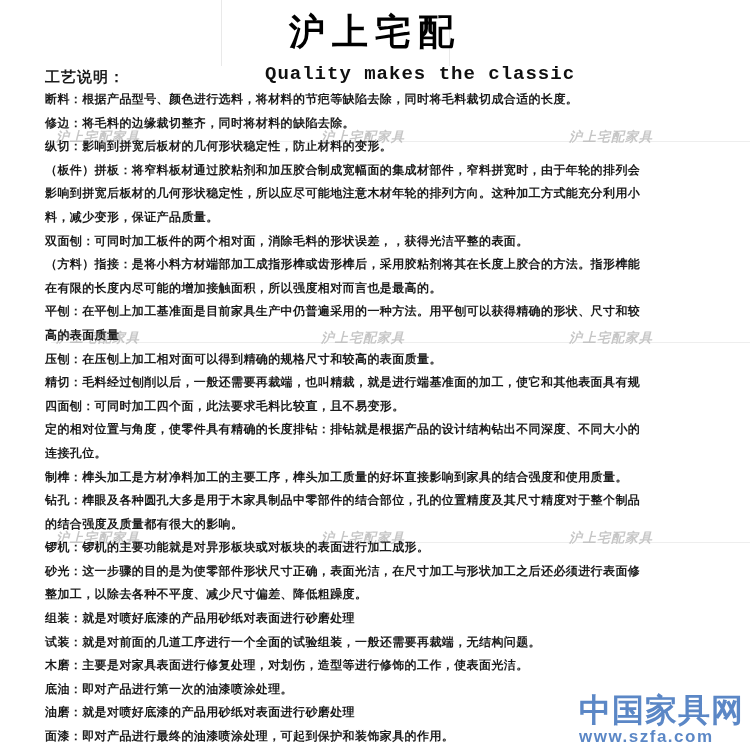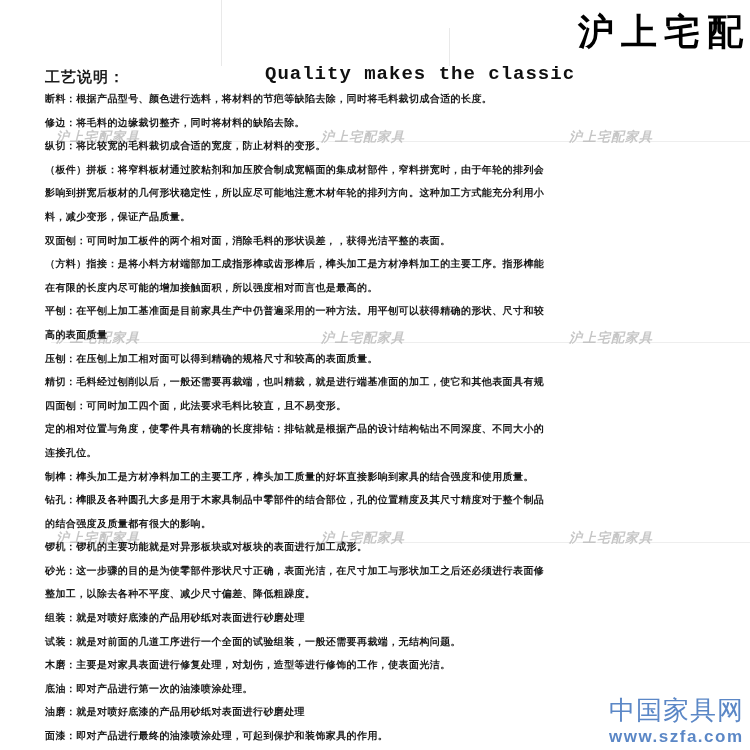--- a/index.html
+++ b/index.html
@@ -5,52 +5,52 @@
   html,body{margin:0;padding:0;background:#fff;}
   .page{
     position:relative;width:750px;height:750px;background:#ffffff;
     overflow:hidden;font-family:"Liberation Sans",sans-serif;
   }
   .scanline{position:absolute;width:1px;background:#e9e9e9;}
   .v1{left:221px;top:0;height:66px;}
   .v2{left:449px;top:28px;height:38px;}
   .title{
     position:absolute;top:8px;left:0;width:750px;margin:0;
-    text-align:right;font-size:36px;font-weight:900;color:#000;
+    text-align:center;font-size:36px;font-weight:900;color:#000;
     letter-spacing:7px;font-family:"Liberation Sans",sans-serif;
   }
   .process-label{
     position:absolute;top:68px;left:45px;
     font-size:15px;font-weight:700;color:#1b1b1b;letter-spacing:1px;
   }
   .subtitle{
     position:absolute;top:63px;left:241px;
     font-family:"Liberation Mono",monospace;
     font-size:19px;font-weight:700;color:#101010;letter-spacing:1px;margin-left:24px;
   }
   .content{position:absolute;top:88px;left:45px;width:672px;}
   .line{
     height:23.6px;line-height:23.6px;white-space:nowrap;
-    font-size:10px;font-weight:600;color:#1b1b1b;letter-spacing:0.4px;font-family:Liberation Mono, monospace;
+    font-size:12px;font-weight:600;color:#1b1b1b;letter-spacing:0.4px;
   }
   .wm-row{position:absolute;left:0;width:750px;height:16px;margin-left:11px;}
   .wm-row .wm-underline{
     position:absolute;top:13px;left:40px;right:0;height:1px;background:#eeeeee;
   }
   .wm{
     position:absolute;top:0;
     font-size:13px;font-weight:700;font-style:italic;color:#bdbdbd;
     letter-spacing:1px;text-shadow:1px 1px 0 #ffffff;opacity:0.85;
     white-space:nowrap;
   }
   .wm.c1{left:45px;} .wm.c2{left:310px;} .wm.c3{left:558px;}
   .r1{top:128px;} .r2{top:329px;} .r3{top:529px;}
   .logo{position:absolute;right:6px;bottom:3px;color:#5b87c6;}
   .logo-name{
-    font-size:26px;font-weight:400;letter-spacing:1px;line-height:31px;
+    font-size:32px;font-weight:700;letter-spacing:1px;line-height:31px;
   }
   .logo-url{
     font-size:17px;font-weight:700;letter-spacing:1.5px;line-height:21px;
     font-family:"Liberation Sans",sans-serif;
   }
 </style>
 </head>
 <body>
 
 <div class="page">
@@ -78,26 +78,26 @@
   <div class="wm-row r3">
     <div class="wm-underline"></div>
     <span class="wm c1">沪上宅配家具</span>
     <span class="wm c2">沪上宅配家具</span>
     <span class="wm c3">沪上宅配家具</span>
   </div>
 
   <div class="content">
     <div class="line">断料：根据产品型号、颜色进行选料，将材料的节疤等缺陷去除，同时将毛料裁切成合适的长度。</div>
     <div class="line">修边：将毛料的边缘裁切整齐，同时将材料的缺陷去除。</div>
-    <div class="line">纵切：将比较宽的毛料裁切成合适的宽度，防止材料的变形。</div>
+    <div class="line">纵切：影响到拼宽后板材的几何形状稳定性，防止材料的变形。</div>
     <div class="line">（板件）拼板：将窄料板材通过胶粘剂和加压胶合制成宽幅面的集成材部件，窄料拼宽时，由于年轮的排列会</div>
     <div class="line">影响到拼宽后板材的几何形状稳定性，所以应尽可能地注意木材年轮的排列方向。这种加工方式能充分利用小</div>
     <div class="line">料，减少变形，保证产品质量。</div>
     <div class="line">双面刨：可同时加工板件的两个相对面，消除毛料的形状误差，，获得光洁平整的表面。</div>
-    <div class="line">（方料）指接：是将小料方材端部加工成指形榫或齿形榫后，榫头加工是方材净料加工的主要工序。指形榫能</div>
+    <div class="line">（方料）指接：是将小料方材端部加工成指形榫或齿形榫后，采用胶粘剂将其在长度上胶合的方法。指形榫能</div>
     <div class="line">在有限的长度内尽可能的增加接触面积，所以强度相对而言也是最高的。</div>
     <div class="line">平刨：在平刨上加工基准面是目前家具生产中仍普遍采用的一种方法。用平刨可以获得精确的形状、尺寸和较</div>
     <div class="line">高的表面质量</div>
     <div class="line">压刨：在压刨上加工相对面可以得到精确的规格尺寸和较高的表面质量。</div>
     <div class="line">精切：毛料经过刨削以后，一般还需要再裁端，也叫精裁，就是进行端基准面的加工，使它和其他表面具有规</div>
     <div class="line">四面刨：可同时加工四个面，此法要求毛料比较直，且不易变形。</div>
     <div class="line">定的相对位置与角度，使零件具有精确的长度排钻：排钻就是根据产品的设计结构钻出不同深度、不同大小的</div>
     <div class="line">连接孔位。</div>
     <div class="line">制榫：榫头加工是方材净料加工的主要工序，榫头加工质量的好坏直接影响到家具的结合强度和使用质量。</div>
     <div class="line">钻孔：榫眼及各种圆孔大多是用于木家具制品中零部件的结合部位，孔的位置精度及其尺寸精度对于整个制品</div>

